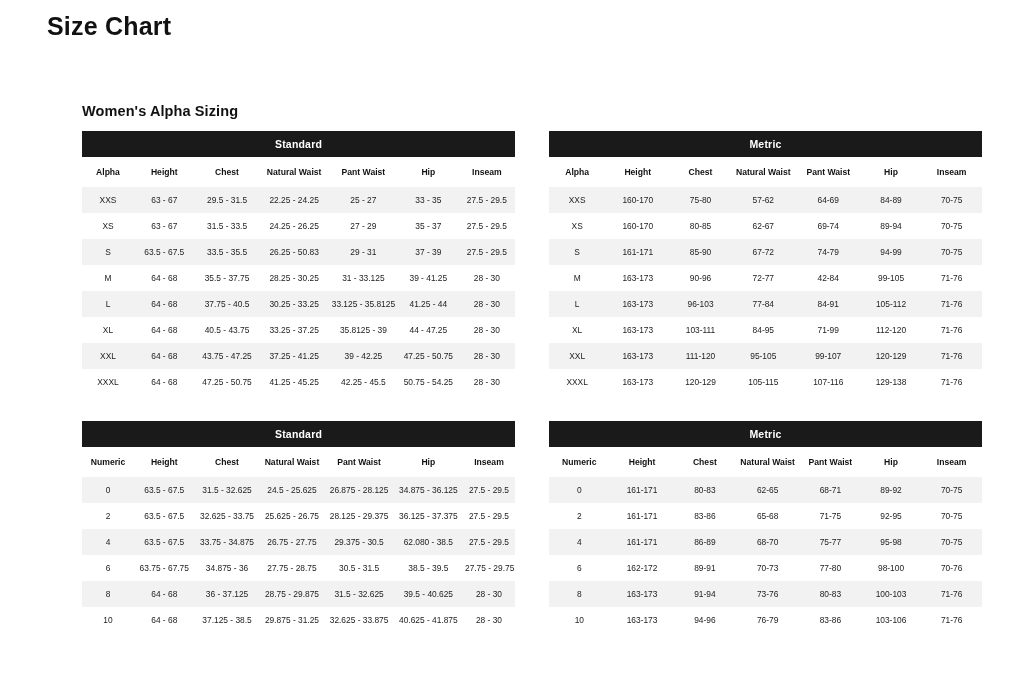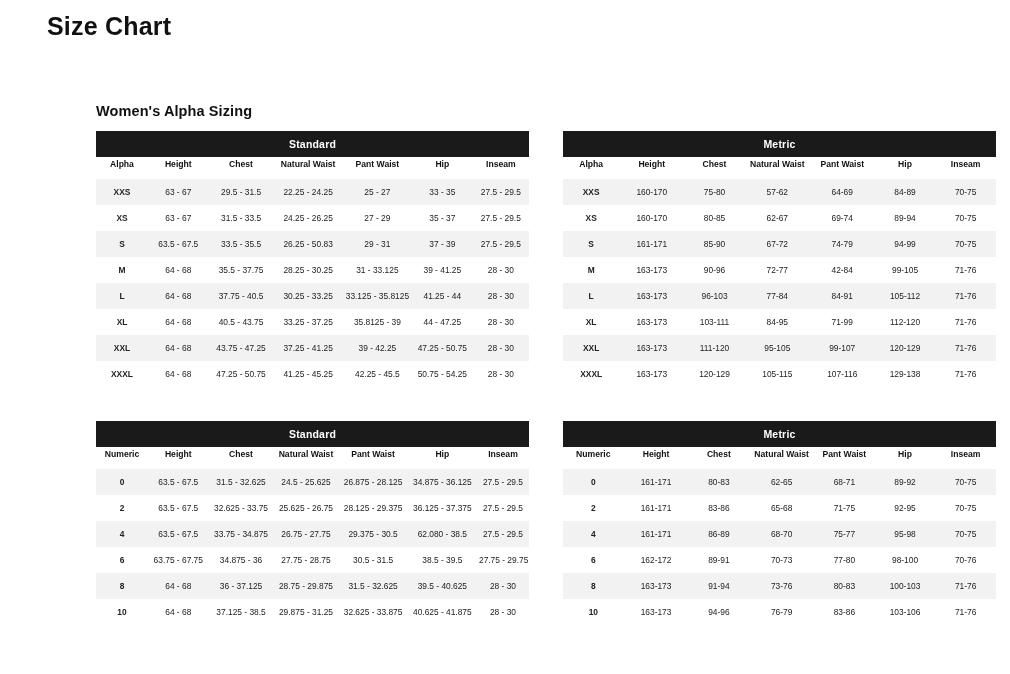--- a/index.html
+++ b/index.html
@@ -22,21 +22,21 @@
     left: 47px;
     top: 12px;
     font-size: 25px;
     font-weight: bold;
     letter-spacing: 0.2px;
     color: #111;
     text-align: center;
   }
   .section {
     position: absolute;
-    left: 96px;
+    left: 82px;
     width: 900px;
   }
   .section-title {
     font-size: 14.5px;
     font-weight: bold;
     color: #111;
     margin-bottom: 12px;
     letter-spacing: 0.1px;
   }
   .tables-row {
@@ -59,37 +59,37 @@
   }
   table {
     width: 100%;
     border-collapse: collapse;
     table-layout: fixed;
   }
   th {
     font-size: 8.6px;
     font-weight: bold;
     color: #111;
-    padding: 2px 2px 9px 2px;
+    padding: 10px 2px 9px 2px;
     text-align: center;
     vertical-align: middle;
     line-height: 1.25;
     background: #ffffff;
   }
   td {
     font-size: 8.4px;
     color: #222;
     padding: 8px 2px;
     text-align: center;
     vertical-align: middle;
     white-space: nowrap;
   }
   tbody tr:nth-child(odd) td { background: #f2f2f2; }
   tbody tr:nth-child(even) td { background: #ffffff; }
-  td.firstcol { font-weight: bold; text-align: center; }
+  td.firstcol { font-weight: normal; text-align: center; }
   .sec-alpha { top: 103px; }
   .sec-numeric { top: 421px; }
 </style>
 </head>
 <body>
 
 <div class="page">
 
   <div class="page-title">Size Chart</div>
 

